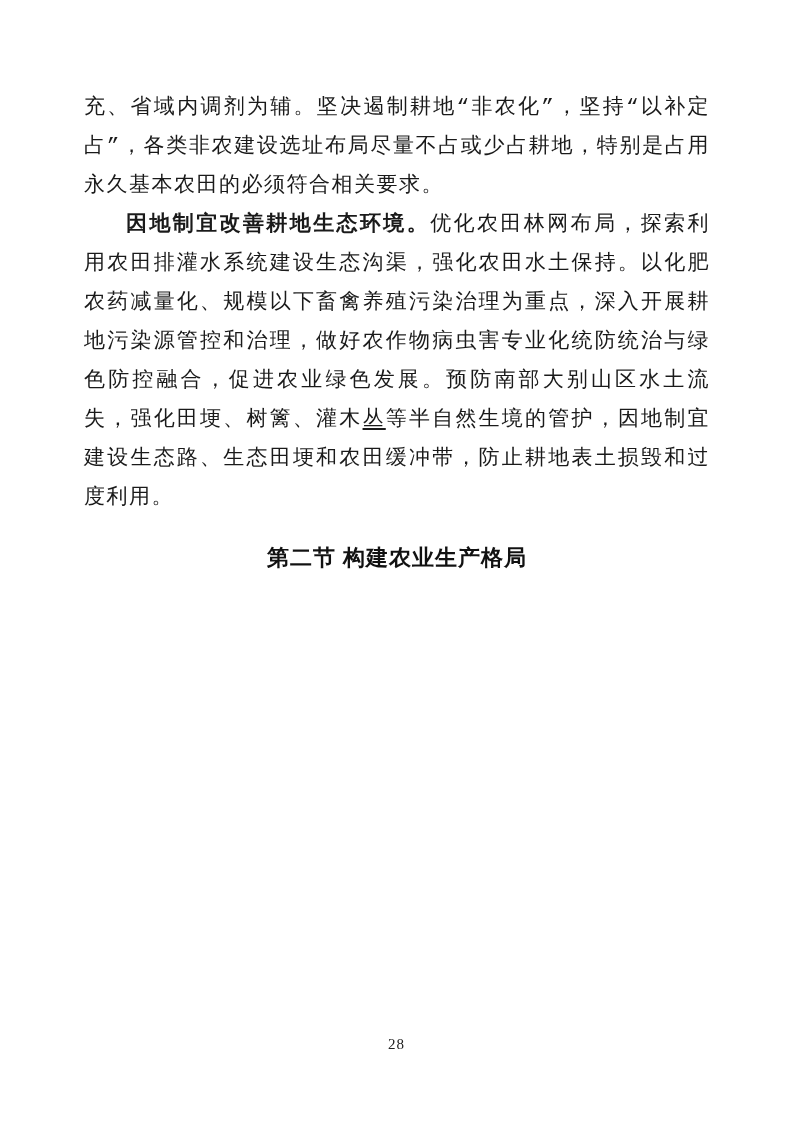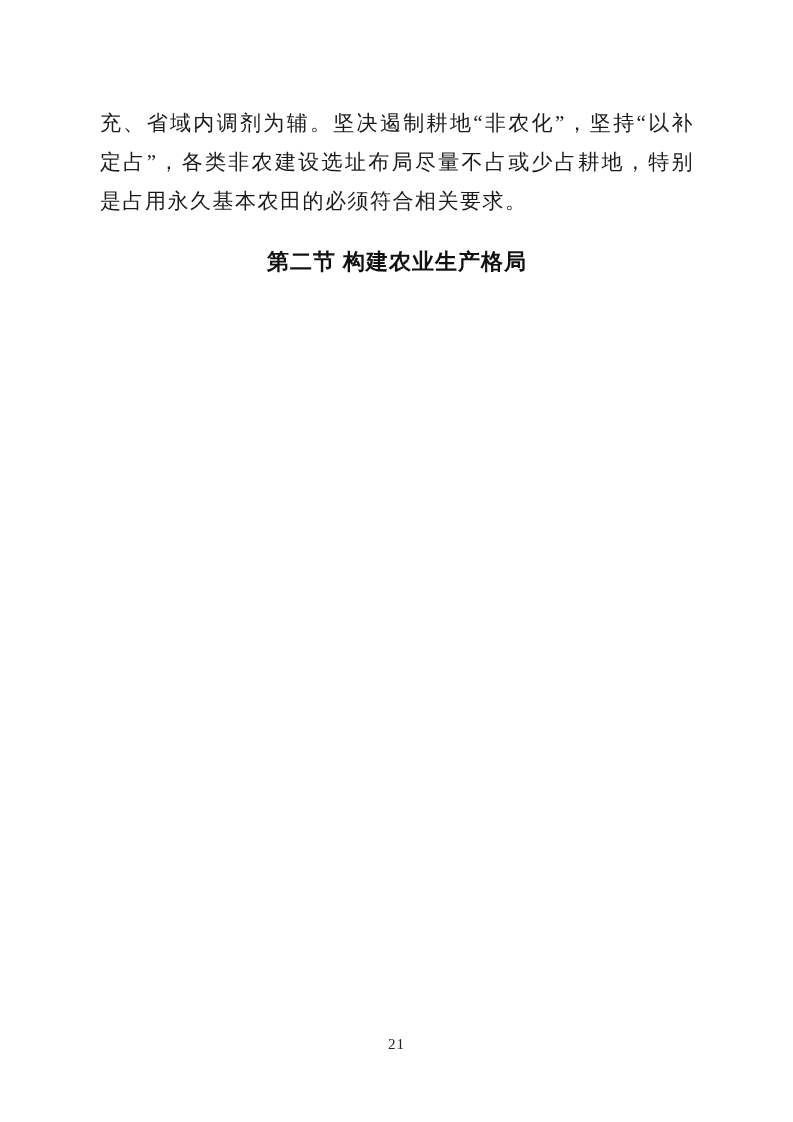--- a/index.html
+++ b/index.html
@@ -16,27 +16,28 @@
     font-family: "Liberation Serif", "DejaVu Serif", serif;
     color: #1a1a1a;
   }
   .content {
     position: absolute;
     left: 84px;
     top: 88px;
     width: 626px;
   }
   .para {
-    margin: 16px;
+    margin: 0;
     font-size: 21px;
     line-height: 39px;
     letter-spacing: 1.5px;
     text-align: justify;
     text-justify: inter-ideograph;
     color: #1a1a1a;
+    font-family: Liberation Mono, monospace;
   }
   .para.indent {
     text-indent: 2em;
   }
   .seg-bold {
     font-weight: bold;
   }
   .seg-underline {
     text-decoration: underline;
     text-underline-offset: 3px;
@@ -61,16 +62,17 @@
     letter-spacing: 1px;
     color: #222222;
   }
 </style>
 </head>
 <body>
 
 <div class="page">
   <main class="content">
       <p class="para"><span>充、省域内调剂为辅。坚决遏制耕地“非农化”，坚持“以补定占”，各类非农建设选址布局尽量不占或少占耕地，特别是占用永久基本农田的必须符合相关要求。</span></p>
+      <p class="para indent"><span class="seg-bold">因地制宜改善耕地生态环境。</span><span>优化农田林网布局，探索利用农田排灌水系统建设生态沟渠，强化农田水土保持。以化肥农药减量化、规模以下畜禽养殖污染治理为重点，深入开展耕地污染源管控和治理，做好农作物病虫害专业化统防统治与绿色防控融合，促进农业绿色发展。预防南部大别山区水土流失，强化田埂、树篱、灌木</span><span class="seg-underline">丛</span><span>等半自然生境的管护，因地制宜建设生态路、生态田埂和农田缓冲带，防止耕地表土损毁和过度利用。</span></p>
       <h2 class="heading">第二节 构建农业生产格局</h2>
     </main>
-  <div class="footer">21</div>
+  <div class="footer">28</div>
 </div>
 
 </body></html>

